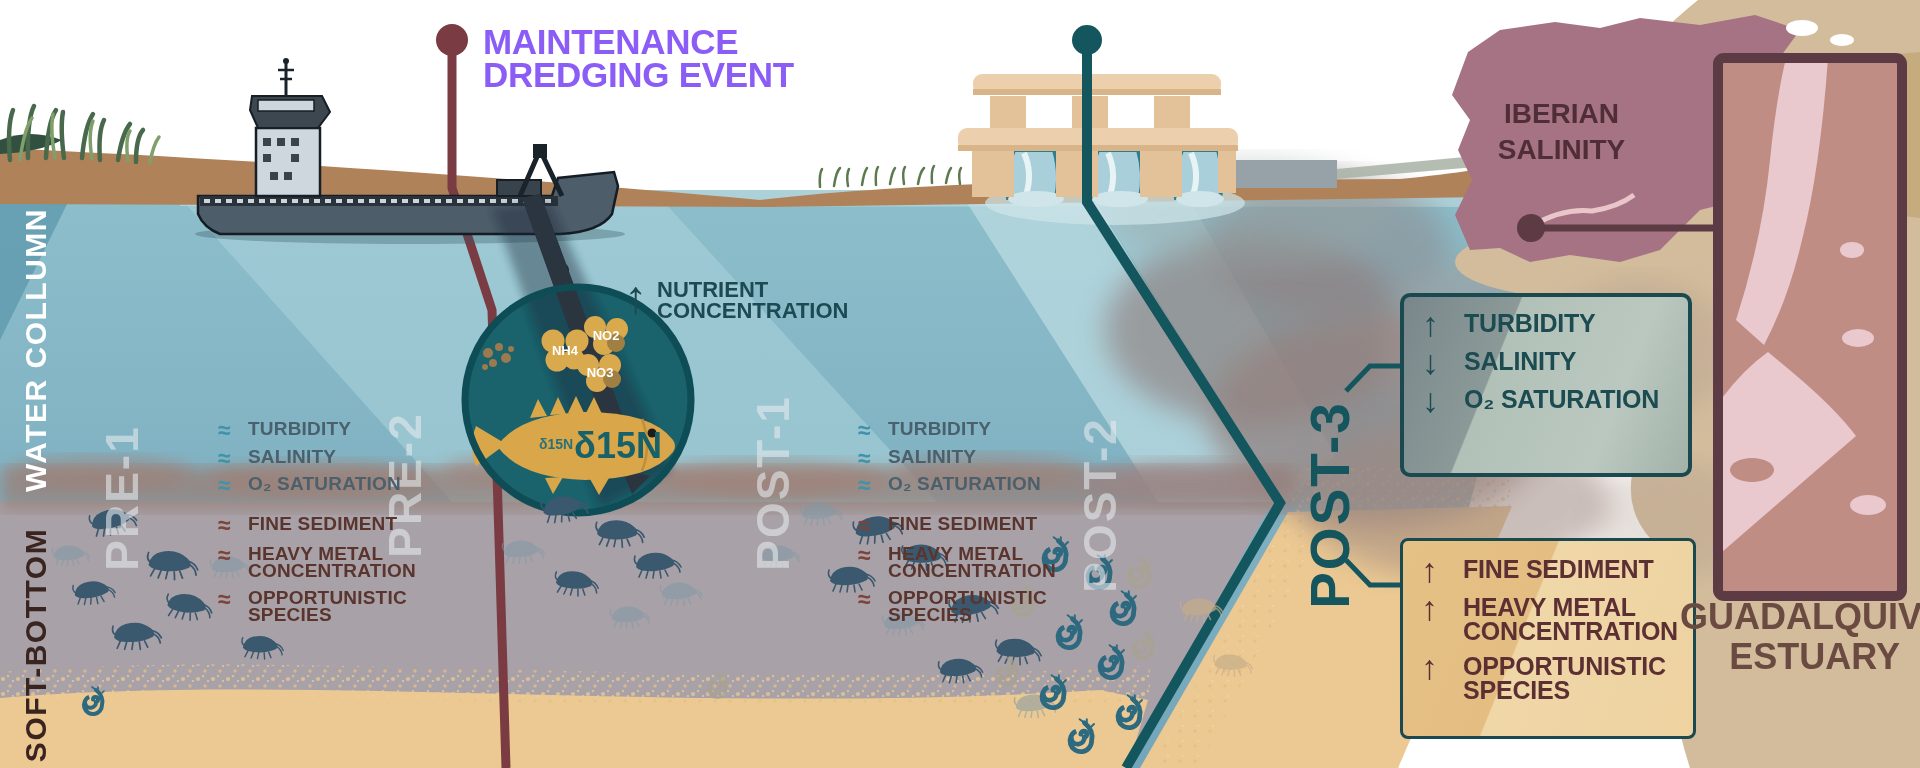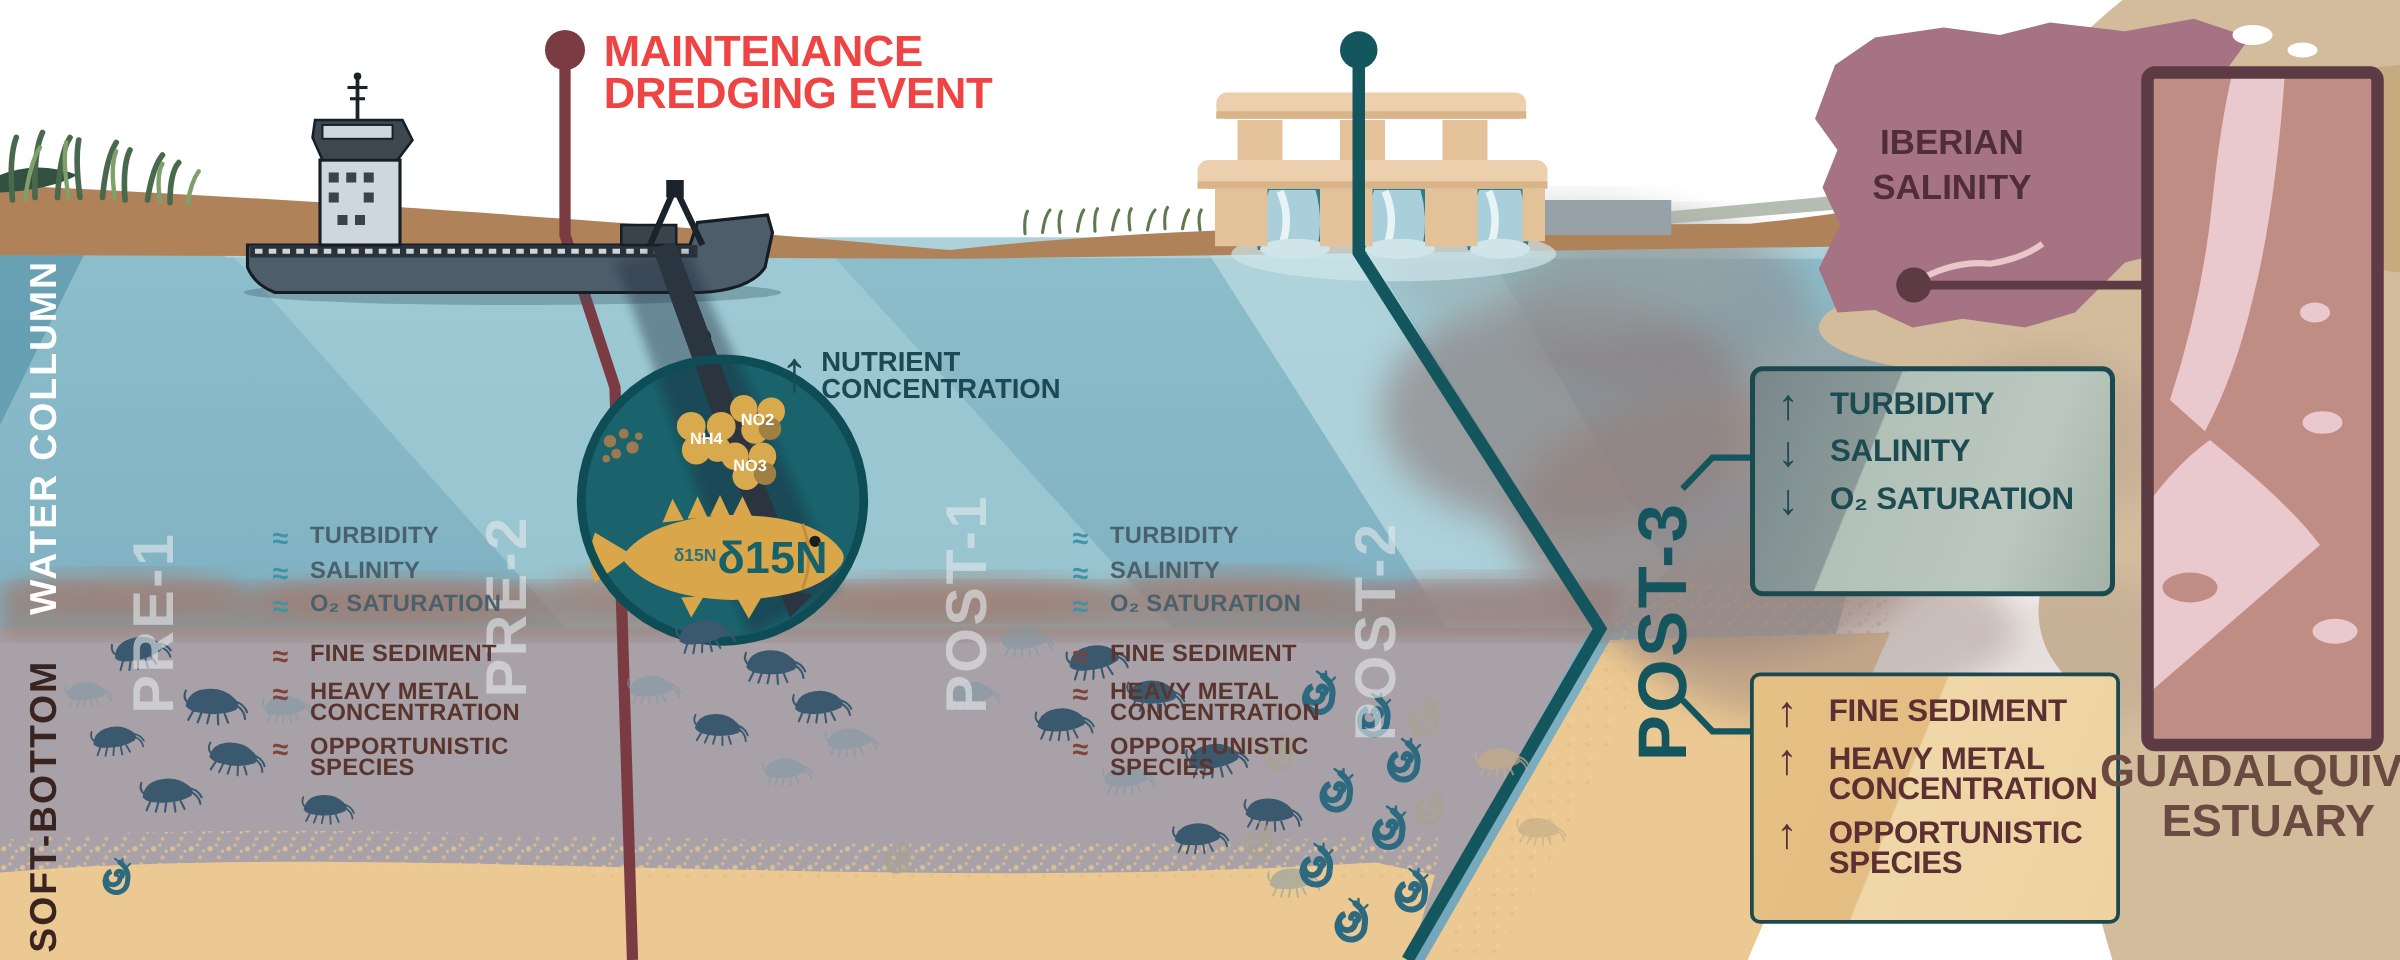--- a/index.html
+++ b/index.html
@@ -4,21 +4,21 @@
 <style>
   html,body{margin:0;padding:0;background:#ffffff;}
   .stage{position:relative;width:1920px;height:768px;overflow:hidden;background:#ffffff;
          font-family:"Liberation Sans",sans-serif;}
   .scene{position:absolute;left:0;top:0;width:1920px;height:768px;}
 
   
   .abs{position:absolute;}
   .rot{position:absolute;transform:translate(-50%,-50%) rotate(-90deg);white-space:nowrap;}
 
-  .big-title{font-size:35px;font-weight:800;color:#ef4444;line-height:.94;letter-spacing:-.3px;}
+  .big-title{font-size:35px;font-weight:800;color:#8b5cf6;line-height:.94;letter-spacing:-.3px;}
   #t-dredge{left:483px;top:26px;width:340px;}
   #t-flood{left:1122px;top:27px;}
 
   .zone-label{font-size:30px;font-weight:700;letter-spacing:1.5px;}
   #z-water{left:36px;top:350px;color:#ffffff;}
   #z-bottom{left:36px;top:645px;color:#3a241f;}
 
   .period{font-size:46px;font-weight:700;letter-spacing:2px;color:rgba(228,234,237,.6);}
   #p-pre1{left:122px;top:498px;}
   #p-pre2{left:405px;top:485px;}

